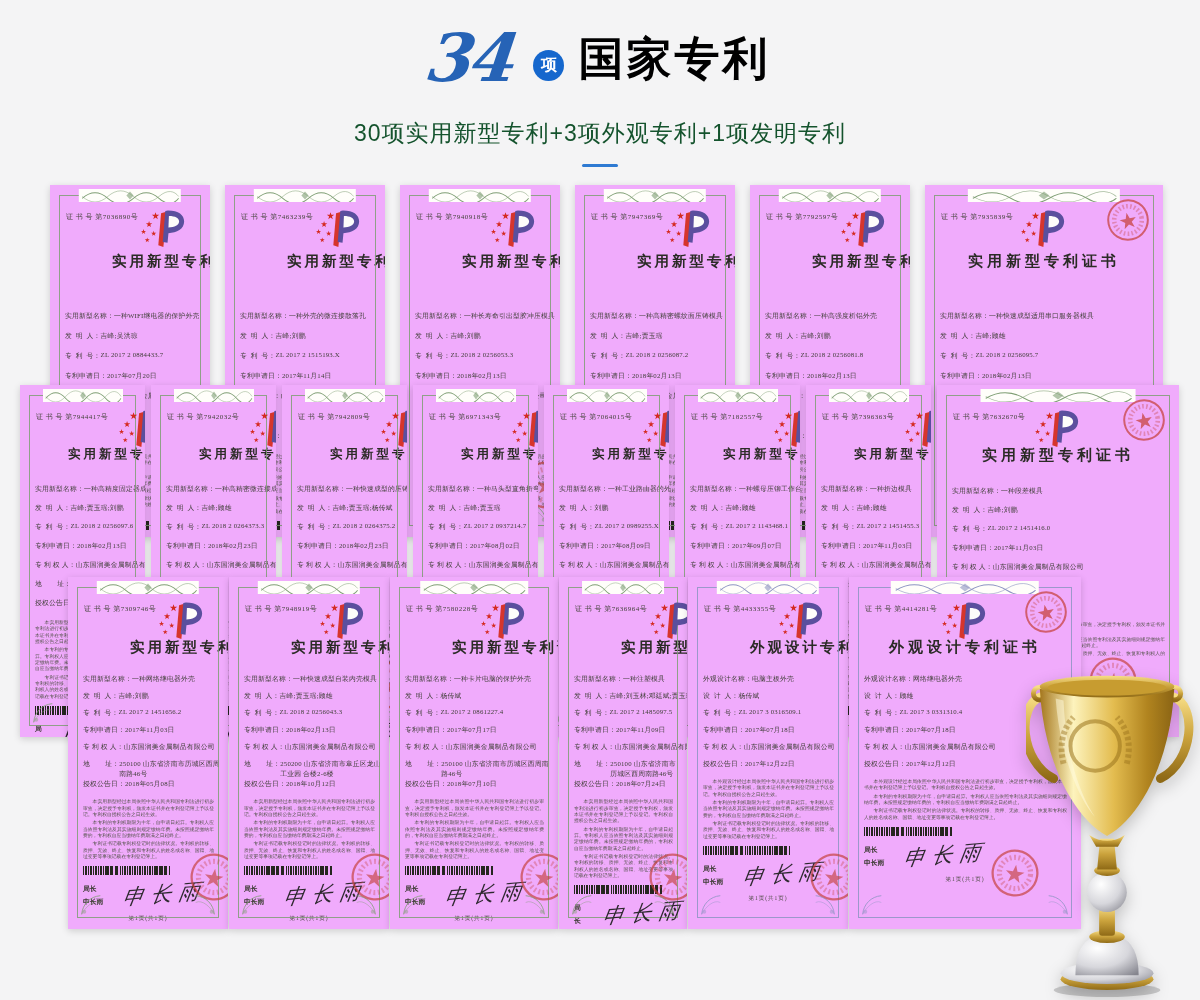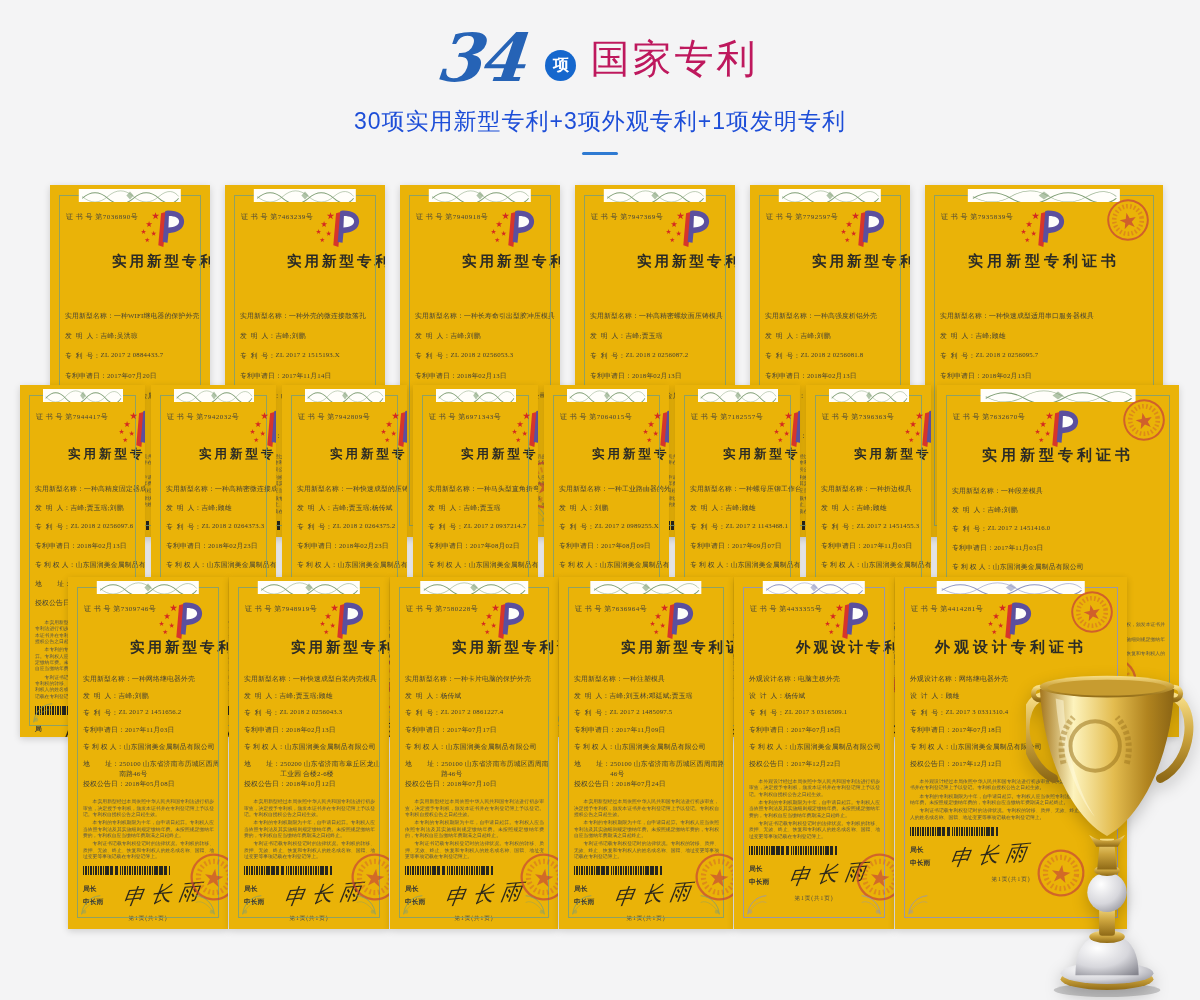--- a/index.html
+++ b/index.html
@@ -8,39 +8,39 @@
 
   
   .header{position:relative;z-index:5;text-align:center;padding-top:22px}
   .head-line{display:flex;justify-content:center;align-items:center;gap:8px;height:72px}
   .count{font-family:"DejaVu Serif",serif;font-style:italic;font-weight:700;
          font-size:66px;line-height:1;color:#2663b6;display:inline-block;
          transform:skewX(-8deg);letter-spacing:-3px}
   .badge{width:31px;height:31px;border-radius:50%;background:#1567cd;color:#fff;
          font-size:16px;font-weight:700;display:flex;align-items:center;justify-content:center;
          margin:14px 6px 0 10px}
-  .big-title{font-size:39px;font-weight:400;color:#be185d;letter-spacing:3px;line-height:1}
-  .subtitle{margin-top:12px;font-size:23px;color:#1d4ed8;letter-spacing:1px}
+  .big-title{font-size:45px;font-weight:700;color:#000000;letter-spacing:3px;line-height:1}
+  .subtitle{margin-top:24px;font-size:23px;color:#14532d;letter-spacing:1px}
   .divider{width:36px;height:3px;background:#2e7ad2;margin:15px auto 0;border-radius:2px}
 
   
   .cert-row{position:absolute;display:flex;align-items:flex-start}
   .row1{left:50px;top:185px;gap:15px;z-index:1}
   .row2{left:20px;top:385px;gap:6px;z-index:2}
   .row3{left:68px;top:577px;gap:1px;z-index:3}
 
   .cert{--line:#7f9e74;--ink:#3f3e37;position:relative;width:160px;height:352px;
-        background:#eab308;overflow:hidden;flex:none;
+        background:#f0abfc;overflow:hidden;flex:none;
         box-shadow:0 2px 7px rgba(0,0,0,.16);font-family:"Liberation Serif",serif}
   .cert.type-design{--line:#8d94c2}
   .row2 .cert{width:125px}
   .row1 .cert:last-child{width:238px}
   .row2 .cert:last-child{width:242px}
   .row3 .cert:nth-child(3){width:168px}
-  .row3 .cert:nth-child(4){width:174px}
+  .row3 .cert:nth-child(4){width:128px}
   .row3 .cert:last-child{width:232px}
 
   .frame{position:absolute;inset:10px 9px 11px;border:1.2px solid var(--line);opacity:.85}
   .ornament{position:absolute;top:4px;left:50%;transform:translateX(-50%);
             width:64%;height:13px;background:#fffefa;color:var(--line)}
   .corner{position:absolute;bottom:13px;width:22px;height:22px;color:var(--line);opacity:.85}
   .corner-l{left:12px}.corner-r{right:12px;transform:scaleX(-1)}
 
   .cert-no{margin:27px 0 0 16px;font-size:7px;letter-spacing:.5px;color:#45443c;white-space:nowrap}
   .cert-no .pre{white-space:pre}

